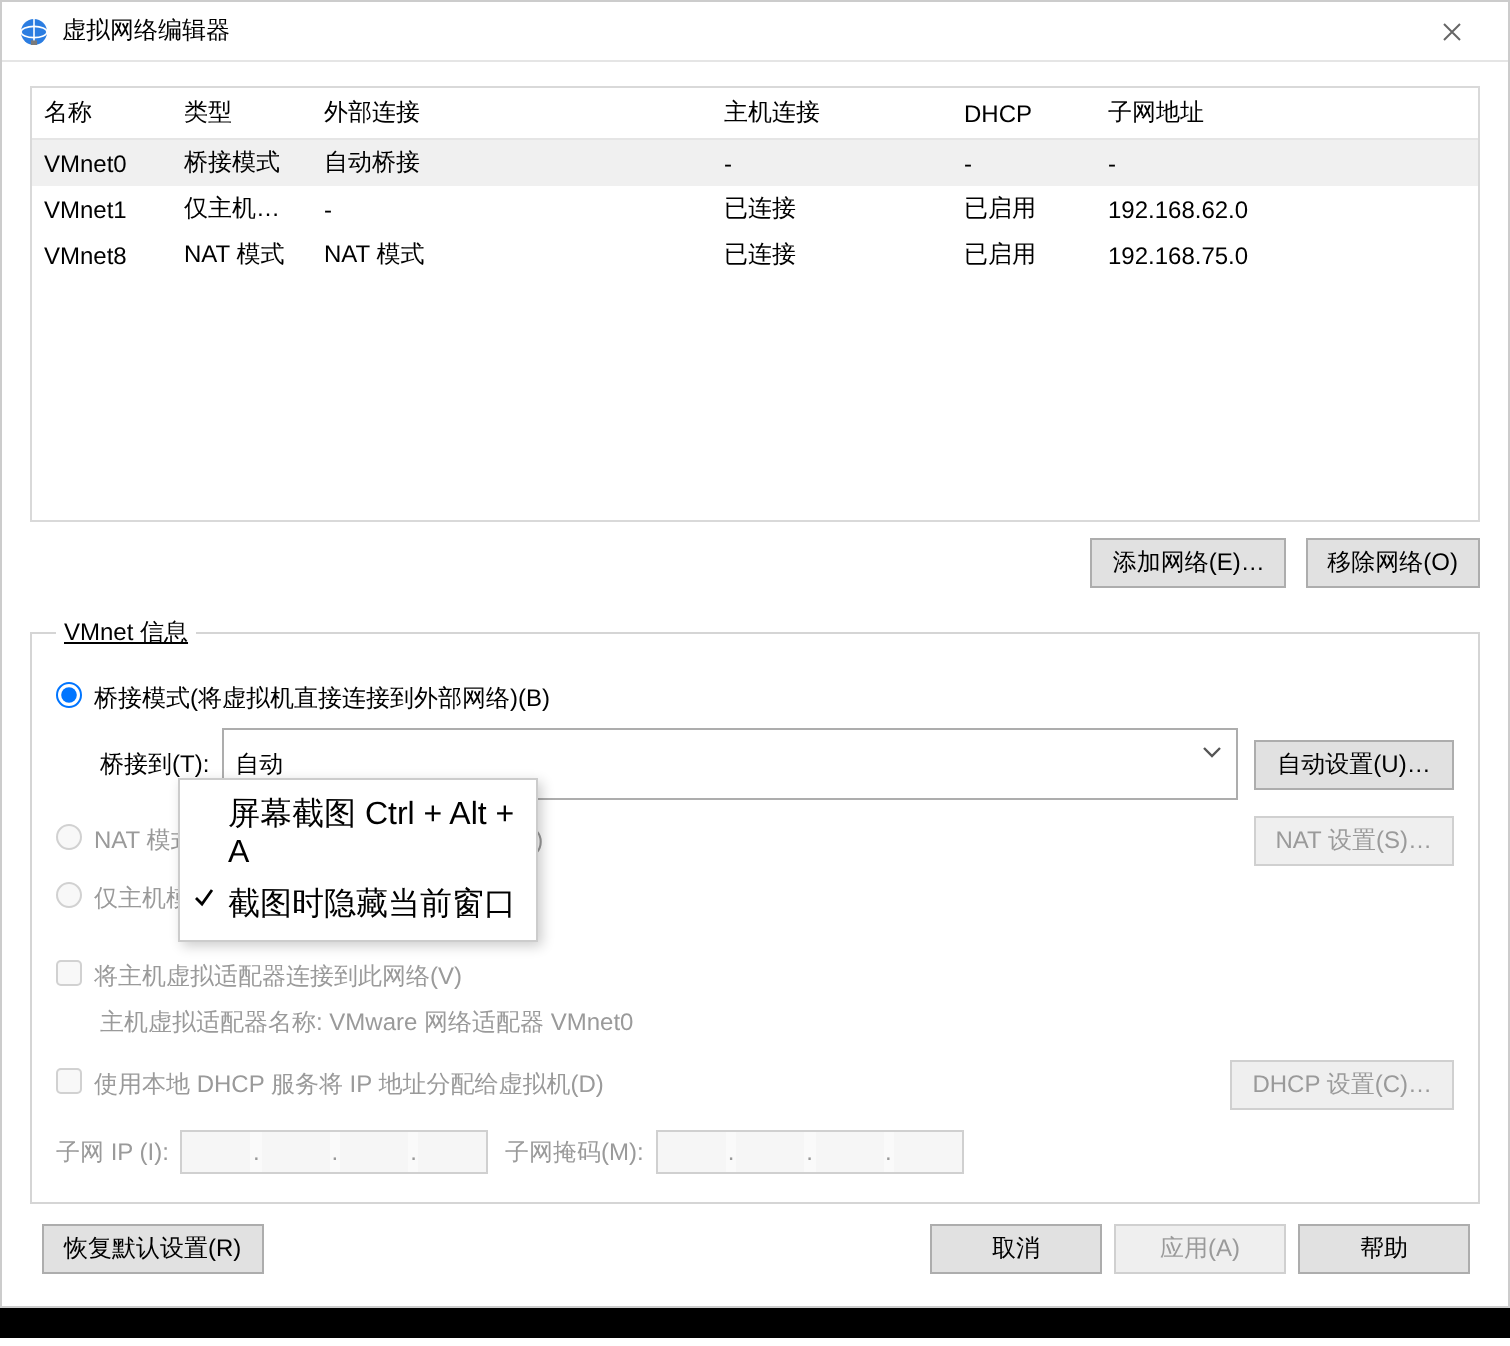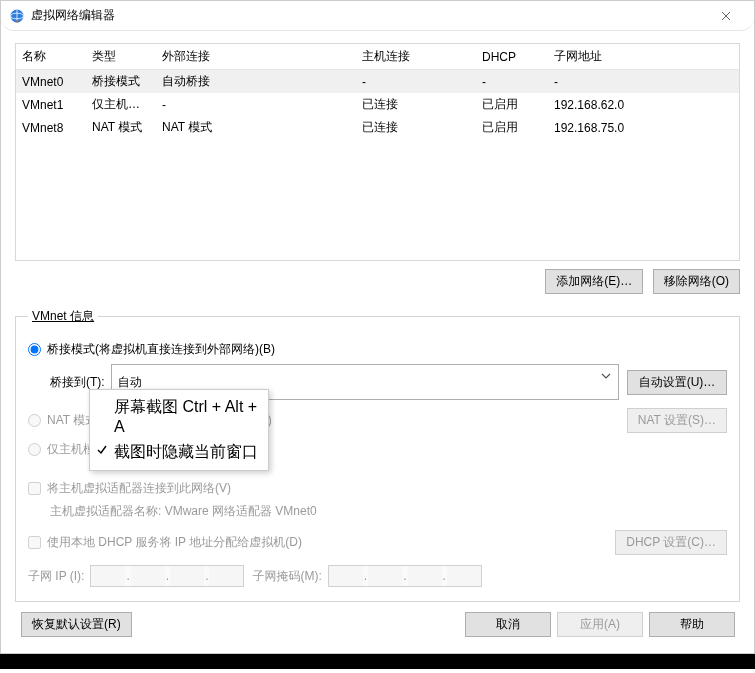--- a/index.html
+++ b/index.html
@@ -1,34 +1,34 @@
 <!DOCTYPE html>
 <html><head>
 <meta charset="utf-8">
 <style>
   * { box-sizing: border-box; font-family: "Microsoft YaHei", "Segoe UI", Tahoma, sans-serif; }
   body { margin: 0; background: #fff; font-size: 12px; color: #000; }
   .window { width: 755px; border: 1px solid #ccc; background: #fff; position: relative; }
-  .titlebar { height: 30px; display: flex; align-items: center; padding: 0 8px; border-bottom: 1px solid #e5e5e5; border-radius: 13px; }
+  .titlebar { height: 30px; display: flex; align-items: center; padding: 0 8px; border-bottom: 1px solid #e5e5e5; }
   .ticon { width: 16px; height: 16px; margin-right: 6px; }
   .ticon svg { width: 16px; height: 16px; }
   .title { flex: 1; font-size: 12px; color: #000; }
   .close { width: 40px; height: 30px; display: flex; align-items: center; justify-content: center; color: #666; }
   .body { padding: 12px 14px 14px 14px; }
   .table { border: 1px solid #d9d9d9; background: #fff; height: 218px; overflow: auto; }
   table { width: 100%; border-collapse: collapse; font-size: 12px; }
   th { text-align: left; font-weight: 400; padding: 4px 6px; border-bottom: 1px solid #e5e5e5; background: #fff; white-space: nowrap; }
   td { padding: 3px 6px; white-space: nowrap; margin-top: 33px; }
   tr.sel td { background: #f0f0f0; }
   .rowbtns { text-align: right; margin: 8px 0 14px 0; }
   .btn { display: inline-block; background: #e1e1e1; border: 1px solid #adadad; padding: 3px 10px; font-size: 12px; min-width: 82px; text-align: center; cursor: default; margin-left: 6px; }
   .btn.disabled { color: #9a9a9a; background: #efefef; border-color: #d0d0d0; }
   fieldset.group { border: 1px solid #d5d5d5; padding: 10px 12px 14px 12px; margin: 0 0 10px 0; }
   fieldset.group > legend { padding: 0 4px; font-size: 12px; text-decoration: underline; }
-  .opt { display: flex; align-items: center; margin: 6px 0; }
+  .opt { display: flex; align-items: flex-start; margin: 6px 0; }
   .opt input[type=radio], .opt input[type=checkbox] { margin: 0 6px 0 0; }
   .opt.disabled, .field.disabled { color: #9a9a9a; }
   .row2 { display: flex; align-items: center; margin: 4px 0 6px 22px; }
   .row2 .lbl { margin-right: 6px; }
   .select { flex: 1; height: 36px; border: 1px solid #adadad; background: #fff; display: flex; align-items: center; padding: 0 22px 0 6px; position: relative; color: #000; }
   .select .arrow { position: absolute; right: 4px; top: 3px; width: 16px; height: 16px; display: flex; align-items: center; justify-content: center; color: #555; }
   .rightbtn { margin-left: 8px; min-width: 100px; }
   .hint { margin: 2px 0 8px 22px; color: #9a9a9a; font-size: 12px; }
   .field { display: flex; align-items: center; margin: 8px 0 0 0; }
   .field .lbl { margin-right: 6px; }

